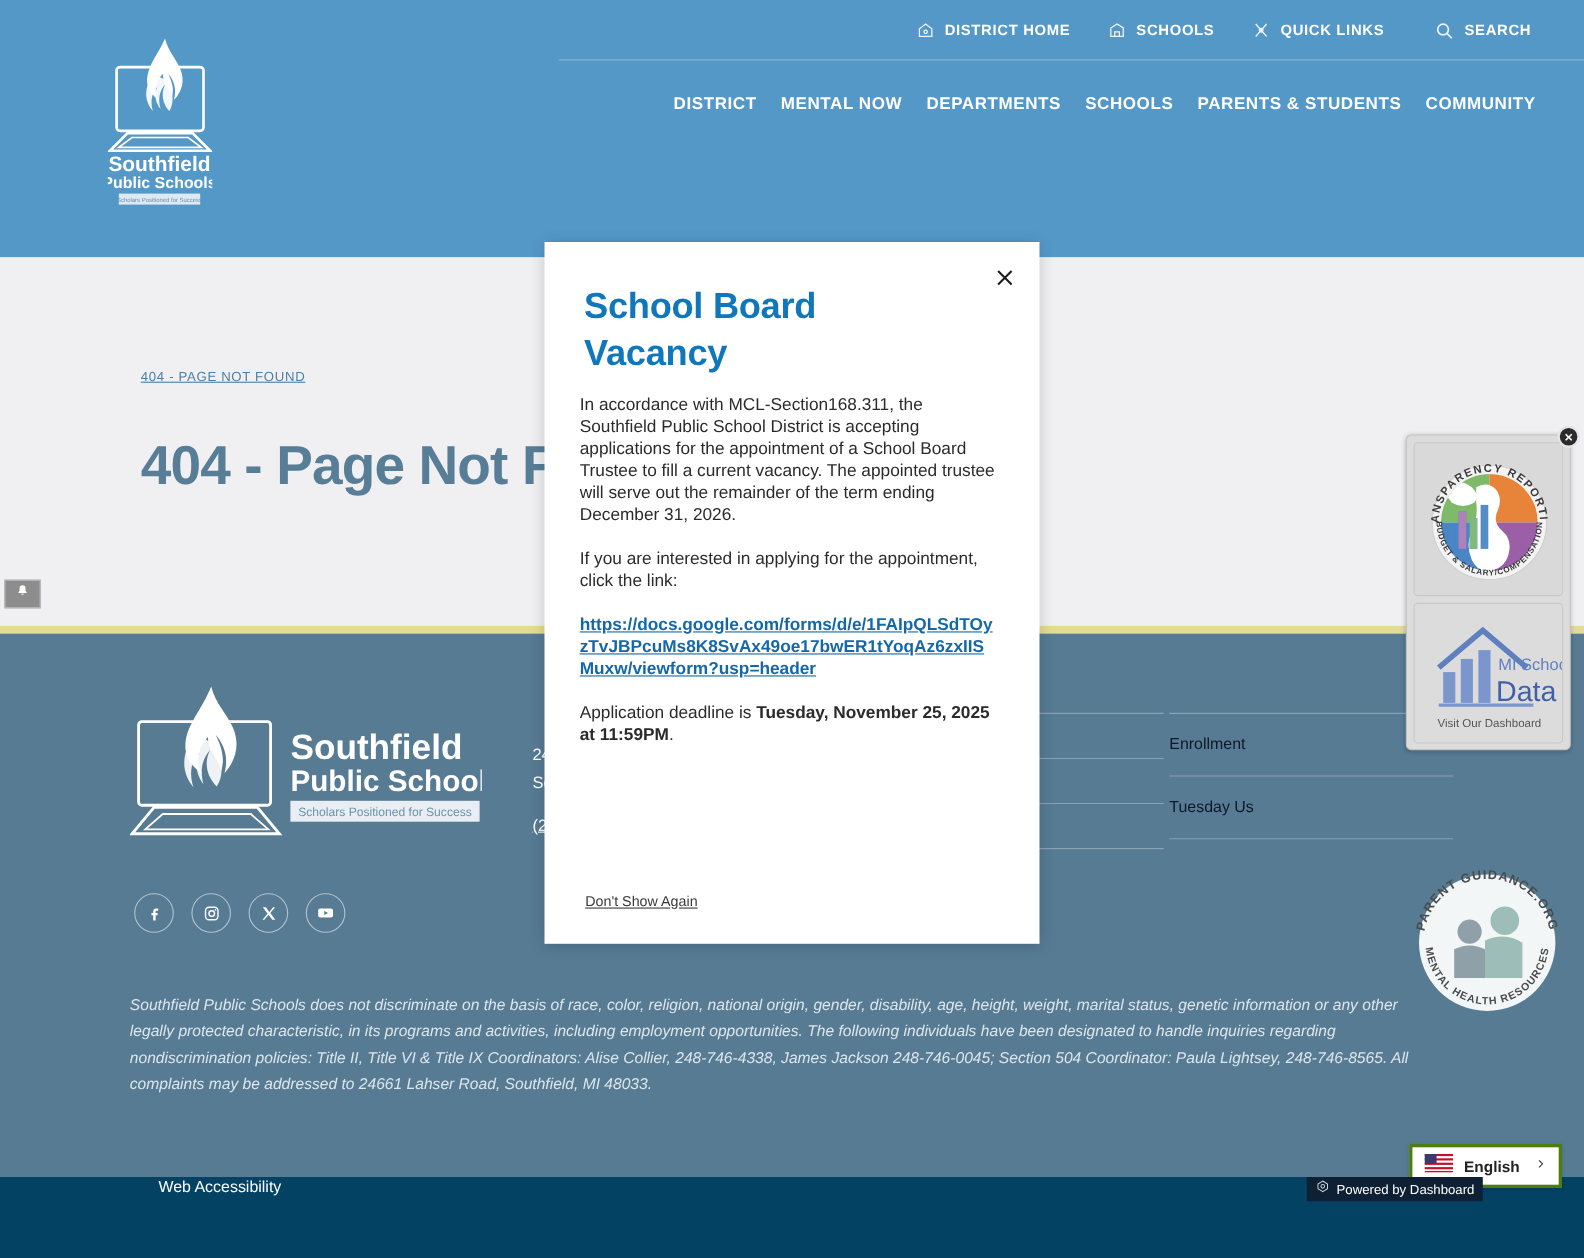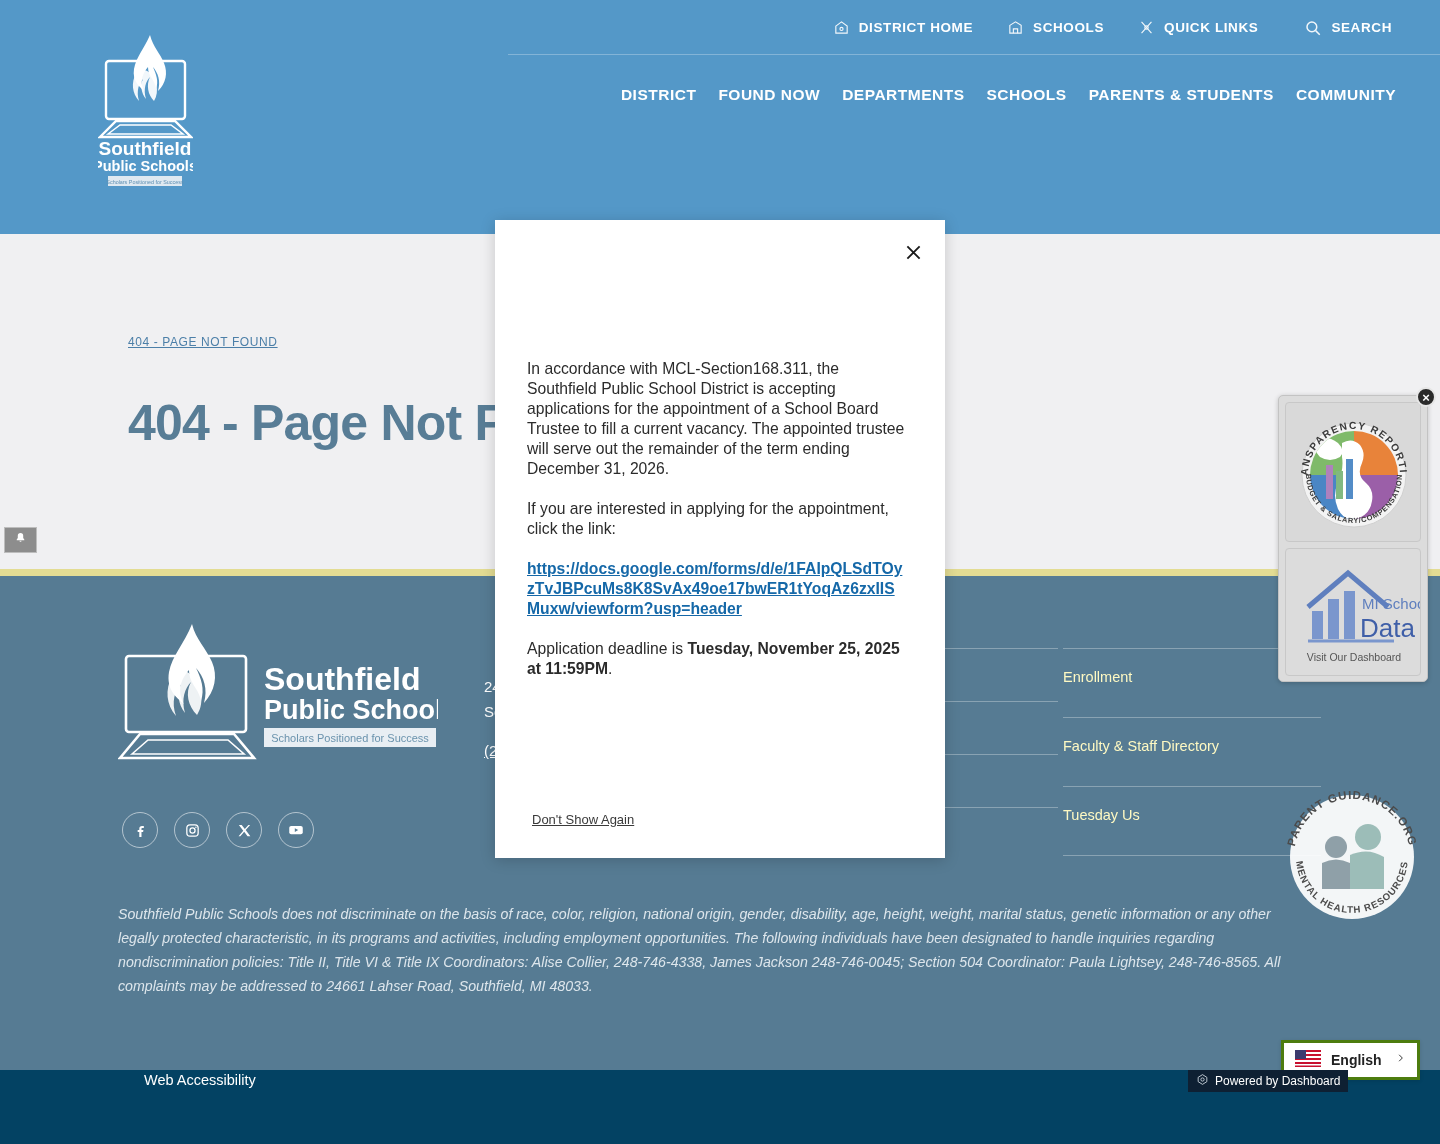--- a/index.html
+++ b/index.html
@@ -95,22 +95,22 @@
   }
   .addr .phone { display: inline-block; margin-top: 14px; text-decoration: underline; cursor: pointer; }
 
   .flinks-mid {
     position: absolute; left: 800px; top: 72px; width: 258px;
   }
   .flinks-right {
     position: absolute; left: 1063px; top: 72px; width: 258px;
   }
   .flink {
-    display: block; color: #fef9c3; font-size: 14.5px;
-    padding: 20px 0 32px 0;
+    display: block; color: #0f172a; font-size: 14.5px;
+    padding: 20px 0 20px 0;
     border-bottom: 1px solid rgba(255,255,255,.30);
     text-decoration: none; cursor: pointer;
   }
   .flinks-mid .flink:first-child,
   .flinks-right .flink:first-child { border-top: 1px solid rgba(255,255,255,.30); }
 
   .disclaimer {
     position: absolute; left: 118px; top: 326px; width: 1195px;
     color: #dde6ec; font-size: 14.2px; line-height: 24px;
     font-style: italic;
@@ -262,21 +262,21 @@
         </g>
         <text x="47" y="122" font-family="Liberation Sans, sans-serif" font-size="19" font-weight="bold" fill="#ffffff" text-anchor="middle">Southfield</text>
         <text x="47" y="138" font-family="Liberation Sans, sans-serif" font-size="14.5" font-weight="bold" fill="#ffffff" text-anchor="middle">Public Schools</text>
         <rect x="10" y="143" width="74" height="10" fill="#dfe9f1"></rect>
         <text x="47" y="150.5" font-family="Liberation Sans, sans-serif" font-size="5.4" fill="#5f90b4" text-anchor="middle">Scholars Positioned for Success</text>
       </svg>
     </a>
 
     <nav class="mainnav">
       <a>DISTRICT</a>
-      <a>FOUND NOW</a>
+      <a>MENTAL NOW</a>
       <a>DEPARTMENTS</a>
       <a>SCHOOLS</a>
       <a>PARENTS &amp; STUDENTS</a>
       <a>COMMUNITY</a>
     </nav>
   </div>
 
   <div class="content">
     <a class="breadcrumb">404 - PAGE NOT FOUND</a>
     <h1 class="page-title">404 - Page Not Found</h1>
@@ -346,21 +346,20 @@
     </div>
 
     <div class="flinks-mid">
       <a class="flink"></a>
       <a class="flink"></a>
       <a class="flink"></a>
     </div>
 
     <div class="flinks-right">
       <a class="flink">Enrollment</a>
-      <a class="flink">Faculty &amp; Staff Directory</a>
       <a class="flink">Tuesday Us</a>
     </div>
 
     <p class="disclaimer">Southfield Public Schools does not discriminate on the basis of race, color, religion, national origin, gender, disability, age, height, weight, marital status, genetic information or any other legally protected characteristic, in its programs and activities, including employment opportunities. The following individuals have been designated to handle inquiries regarding nondiscrimination policies:  Title II, Title VI &amp; Title IX Coordinators: Alise Collier, 248-746-4338, James Jackson 248-746-0045; Section 504 Coordinator:  Paula Lightsey, 248-746-8565. All complaints may be addressed to 24661 Lahser Road, Southfield, MI 48033.</p>
   </div>
 
   <a class="web-access">Web Accessibility</a>
   <div class="bottom-bar"></div>
 
   <div class="transparency">
@@ -442,20 +441,21 @@
   </div>
 
   <div class="modal-overlay">
     <div class="modal">
       <button class="modal-close">
         <svg width="21" height="21" viewBox="0 0 24 24" fill="none" stroke="#1a1a1a" stroke-width="2.1">
           <path d="M5 5 L19 19 M19 5 L5 19"></path>
         </svg>
       </button>
 
+      <div class="modal-title">School Board Vacancy</div>
 
       <div class="modal-body">
         <p>In accordance with MCL-Section168.311, the Southfield Public School District is accepting applications for the appointment of a School Board Trustee to fill a current vacancy. The appointed trustee will serve out the remainder of the term ending December 31, 2026.</p>
         <p>If you are interested in applying for the appointment, click the link:</p>
         <p><a class="modal-link">https://docs.google.com/forms/d/e/1FAIpQLSdTOyzTvJBPcuMs8K8SvAx49oe17bwER1tYoqAz6zxIISMuxw/viewform?usp=header</a></p>
         <p>
           <span>Application deadline is </span><b>Tuesday, November 25, 2025 at 11:59PM</b><span>.</span>
         </p>
       </div>
     </div>

